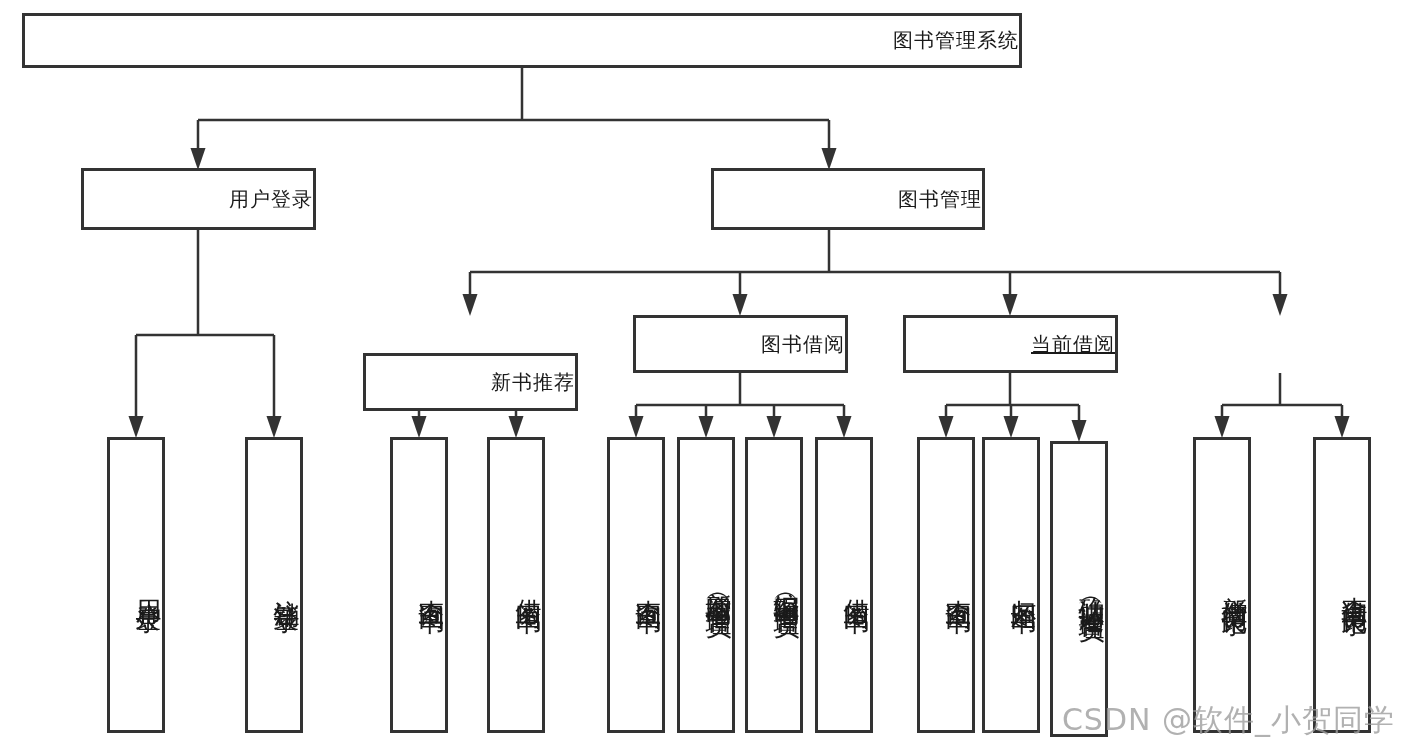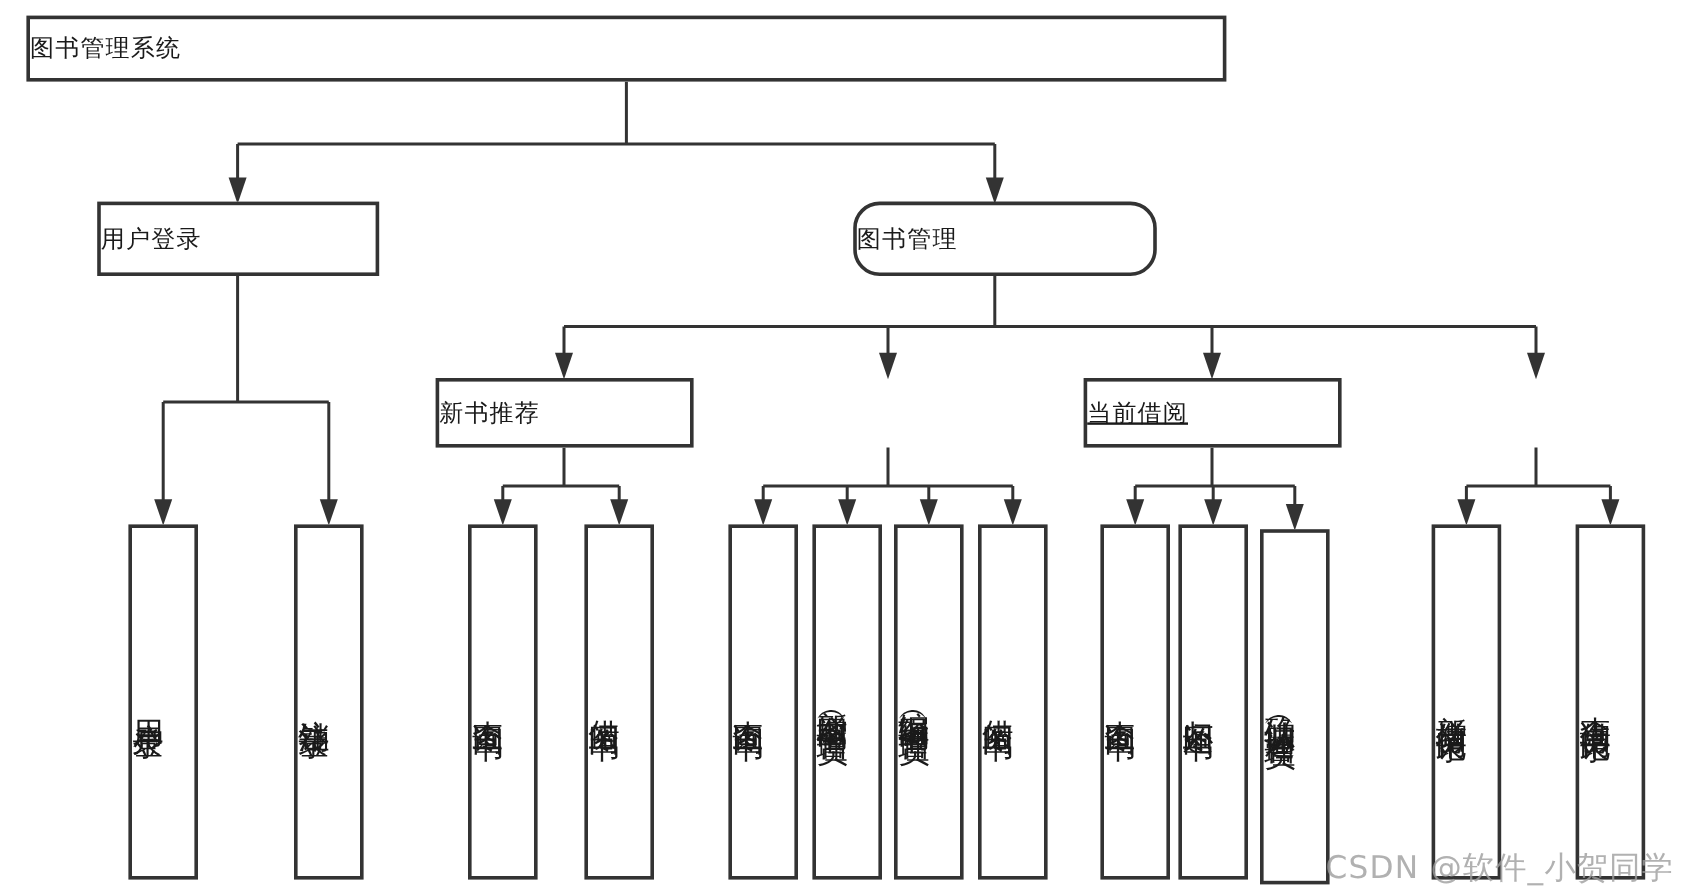--- a/index.html
+++ b/index.html
@@ -19,42 +19,42 @@
     left:0;top:0;
     width:1405px;height:747px;
   }
   .node{
     position:absolute;
     background:#ffffff;
     border:3px solid #333333;
     color:#1a1a1a;
     display:flex;
     align-items:center;
-    justify-content:flex-start;
+    justify-content:flex-end;
     box-sizing:border-box;
   }
   .hnode{
     font-size:20px;
     letter-spacing:1px;
     white-space:nowrap;
   }
   .vnode{
     font-size:26px;
   }
   .vnode .vtext{
     writing-mode:vertical-rl;
     text-orientation:mixed;
     letter-spacing:3px;
     line-height:1;
   }
   .root{ left:22px; top:13px; width:1000px; height:55px; }
   .lvl2-a{ left:81px;  top:168px; width:235px; height:62px; }
-  .lvl2-b{ left:711px; top:168px; width:253px; height:62px;border-radius:22px; }
+  .lvl2-b{ left:711px; top:168px; width:274px; height:62px; }
   .lvl3{ top:315px; width:215px; height:58px; }
-  .l3-1{ left:363px; }
+  .l3-1{ left:363px;margin-top:38px; }
   .l3-2{ left:633px; }
   .l3-3{ left:903px;text-decoration:underline; }
   .l3-4{ left:1173px; }
   .leaf{ top:437px; width:58px; height:296px; }
   .lf-g1a{ left:107px; }
   .lf-g1b{ left:245px; }
   .lf-g2a{ left:390px; }
   .lf-g2b{ left:487px; }
   .lf-g3a{ left:607px; }
   .lf-g3b{ left:677px; }
@@ -62,21 +62,21 @@
   .lf-g3d{ left:815px; }
   .lf-g4a{ left:917px; }
   .lf-g4b{ left:982px; }
   .lf-g4c{ left:1050px; top:441px; }
   .lf-g5a{ left:1193px; }
   .lf-g5b{ left:1313px; }
   .watermark{
     position:absolute;
     right:10px;
     bottom:6px;
-    font-size:26px;
+    font-size:30px;
     color:rgba(158,158,158,0.8);
     letter-spacing:1px;
     white-space:nowrap;
     z-index:5;
   }
 </style>
 </head>
 <body>
 
 <div class="canvas">
@@ -135,20 +135,23 @@
   <div class="node hnode lvl2-a">
     <span>用户登录</span>
   </div>
   <div class="node hnode lvl2-b">
     <span>图书管理</span>
   </div>
 
   <div class="node hnode lvl3 l3-1">
     <span>新书推荐</span>
   </div>
+  <div class="node hnode lvl3 l3-2">
+    <span>图书借阅</span>
+  </div>
   <div class="node hnode lvl3 l3-3">
     <span>当前借阅</span>
   </div>
 
   <div class="node vnode leaf lf-g1a">
     <span class="vtext">用户登录</span>
   </div>
   <div class="node vnode leaf lf-g1b">
     <span class="vtext">注销登录</span>
   </div>

